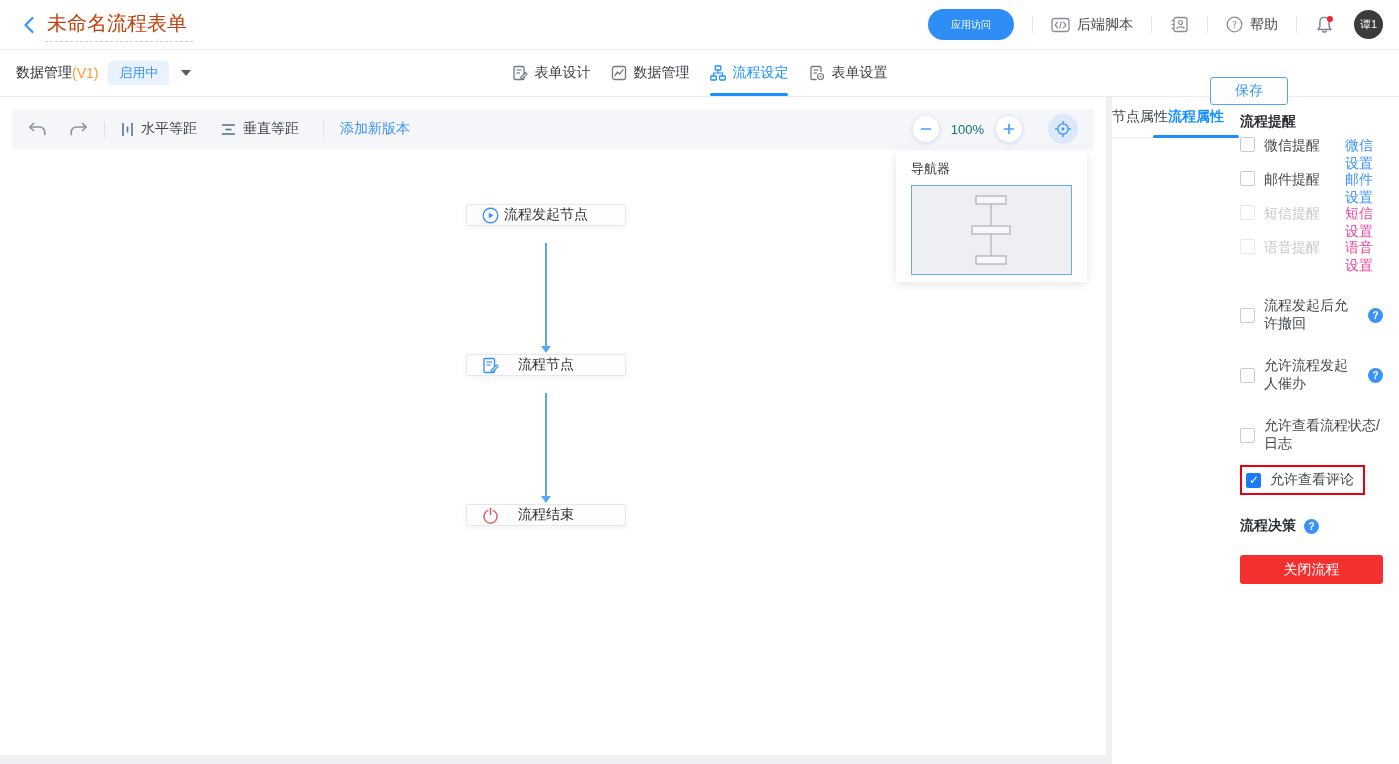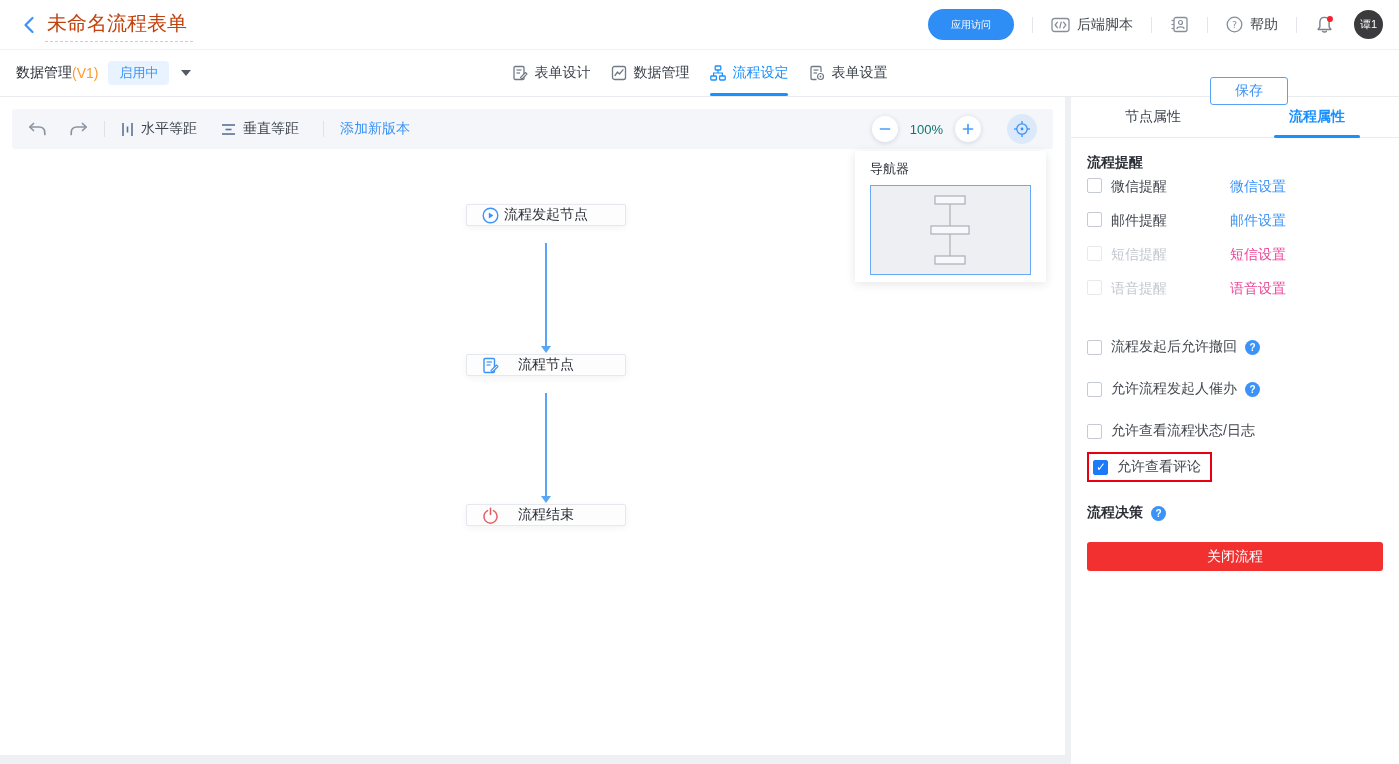--- a/index.html
+++ b/index.html
@@ -51,21 +51,21 @@
 
   
   .flow-node { position:absolute; left:466px; width:160px; height:22px; background:#fdfdfe; border:1px solid #e5e8ee; border-radius:2px; box-shadow:0 2px 7px rgba(0,0,0,.05); display:flex; align-items:center; justify-content:center; cursor:pointer; }
   .node-ic { position:absolute; left:15px; display:flex; }
   .node-label { font-size:14px; color:#2b2f36; }
   .edge { position:absolute; left:540px; width:12px; display:flex; flex-direction:column; align-items:center; }
   .edge-line { width:2px; flex:1; background:#57a7f6; }
   .edge-head { width:0; height:0; border-left:5px solid transparent; border-right:5px solid transparent; border-top:7px solid #57a7f6; }
 
   
-  .panel { width:328px; background:#fff; display:flex; flex-direction:column; flex:0 0 auto; }
+  .panel { width:287px; background:#fff; display:flex; flex-direction:row; flex:0 0 auto; }
   .ptabs { height:41px; border-bottom:1px solid #e9ebee; display:flex; flex:0 0 auto; }
   .ptab { flex:1; display:flex; align-items:center; justify-content:center; color:#3c434c; cursor:pointer; position:relative; font-size:14px; }
   .ptab.active { color:#1890ff;font-weight:bold; }
   .ptab.active::after { content:""; position:absolute; bottom:-1px; left:50%; transform:translateX(-50%); width:86px; height:3px; border-radius:2px; background:#1890ff; }
   .pcontent { padding:16px; flex:1; overflow:hidden; }
   .sec-title { font-weight:bold; color:#2b2f36; display:flex; align-items:center; gap:6px; }
   .cb { width:15px; height:15px; border:1px solid #c6cbd2; border-radius:2px; background:#fff; flex:0 0 auto; cursor:pointer; position:relative; }
   .cb.disabled { border-color:#e6e9ed; cursor:default; }
   .cb.checked { background:#1b7af8; border-color:#1b7af8; }
   .cb.checked::after { content:"\2713"; position:absolute; left:2px; top:-1px; color:#fff; font-size:12px; font-weight:bold; }

